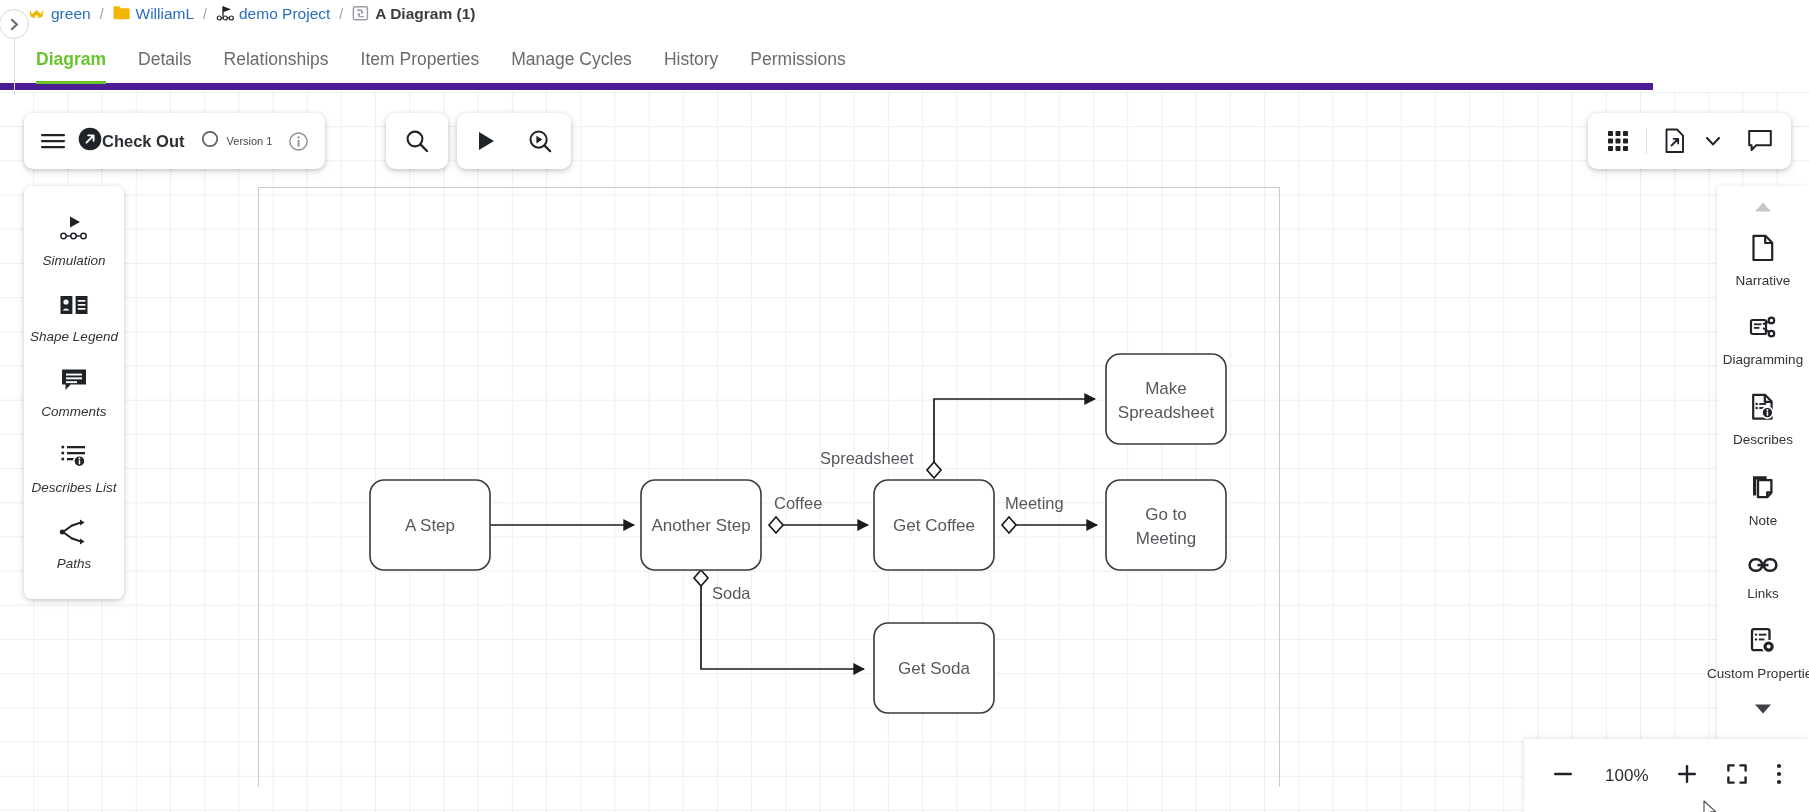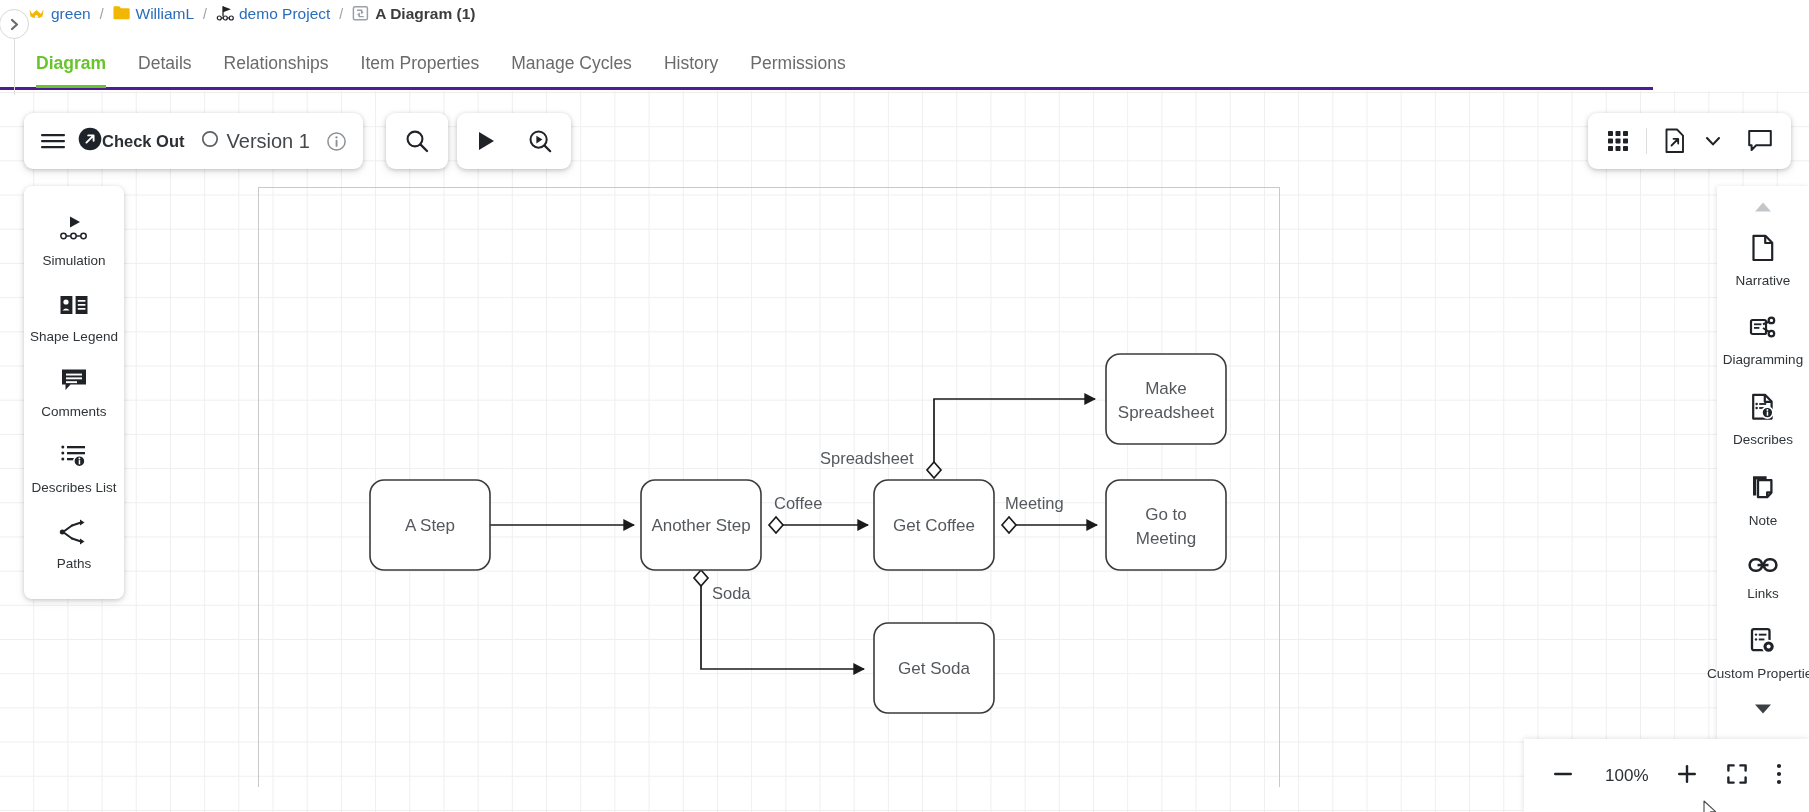--- a/index.html
+++ b/index.html
@@ -33,21 +33,21 @@
   .side-handle svg { display: block; }
   .side-rail {
     position: absolute; left: 14px; top: 39px; width: 1px; height: 56px;
     background: #dcdcdc; z-index: 5;
   }
 
   
   .tabs {
     position: absolute; top: 34px; left: 0; width: 1653px; height: 56px;
     display: flex; align-items: flex-end; padding-left: 20px;
-    border-bottom: 3px solid #4c1d95;
+    border-bottom: 7px solid #4c1d95;
   }
   .tab {
     font-size: 17.5px; color: #6b6b6b; padding: 0 16px 13px 16px;
     cursor: pointer; position: relative;
   }
   .tab.active { color: #67c52b; font-weight: 700; }
   .tab.active::after {
     content: ""; position: absolute; left: 16px; right: 16px; bottom: -1px;
     height: 3px; background: #67c52b;
   }
@@ -81,29 +81,29 @@
   #tb-right  { right: 18px; top: 22px; height: 56px; padding: 0 18px; gap: 16px; }
 
   .tb-btn {
     display: flex; align-items: center; justify-content: center;
     cursor: pointer; background: none; border: none; padding: 0;
     color: #1f2328;
   }
   .checkout-group { display: flex; align-items: center; cursor: pointer; }
   .checkout-label { font-size: 16.5px; font-weight: 700; color: #2c3034; }
   .version-group { display: flex; align-items: center; gap: 8px; margin-left: 4px; cursor: pointer; }
-  .version-label { font-size: 20px; color: #44484c; }
+  .version-label { font-size: 11px; color: #44484c; }
   .tb-sep { width: 1px; height: 26px; background: #dcdcdc; }
 
   
   .left-panel {
     position: absolute; left: 24px; top: 95px; width: 100px;
     background: #fff; border-radius: 8px;
     box-shadow: 0 1px 4px rgba(0,0,0,.16), 0 3px 10px rgba(0,0,0,.09);
-    padding: 18px 0 16px 0; z-index: 18;
+    padding: 18px 0 16px 0; z-index: 18; font-style: italic;
   }
   .lp-item {
     display: flex; flex-direction: column; align-items: center;
     padding: 11px 4px 12px 4px; cursor: pointer; gap: 7px;
   }
   .lp-label { font-size: 13.5px; color: #2f3438; text-align: center; line-height: 1.16; }
 
   
   .right-panel {
     position: absolute; right: 0; top: 95px; width: 92px; height: 640px;

